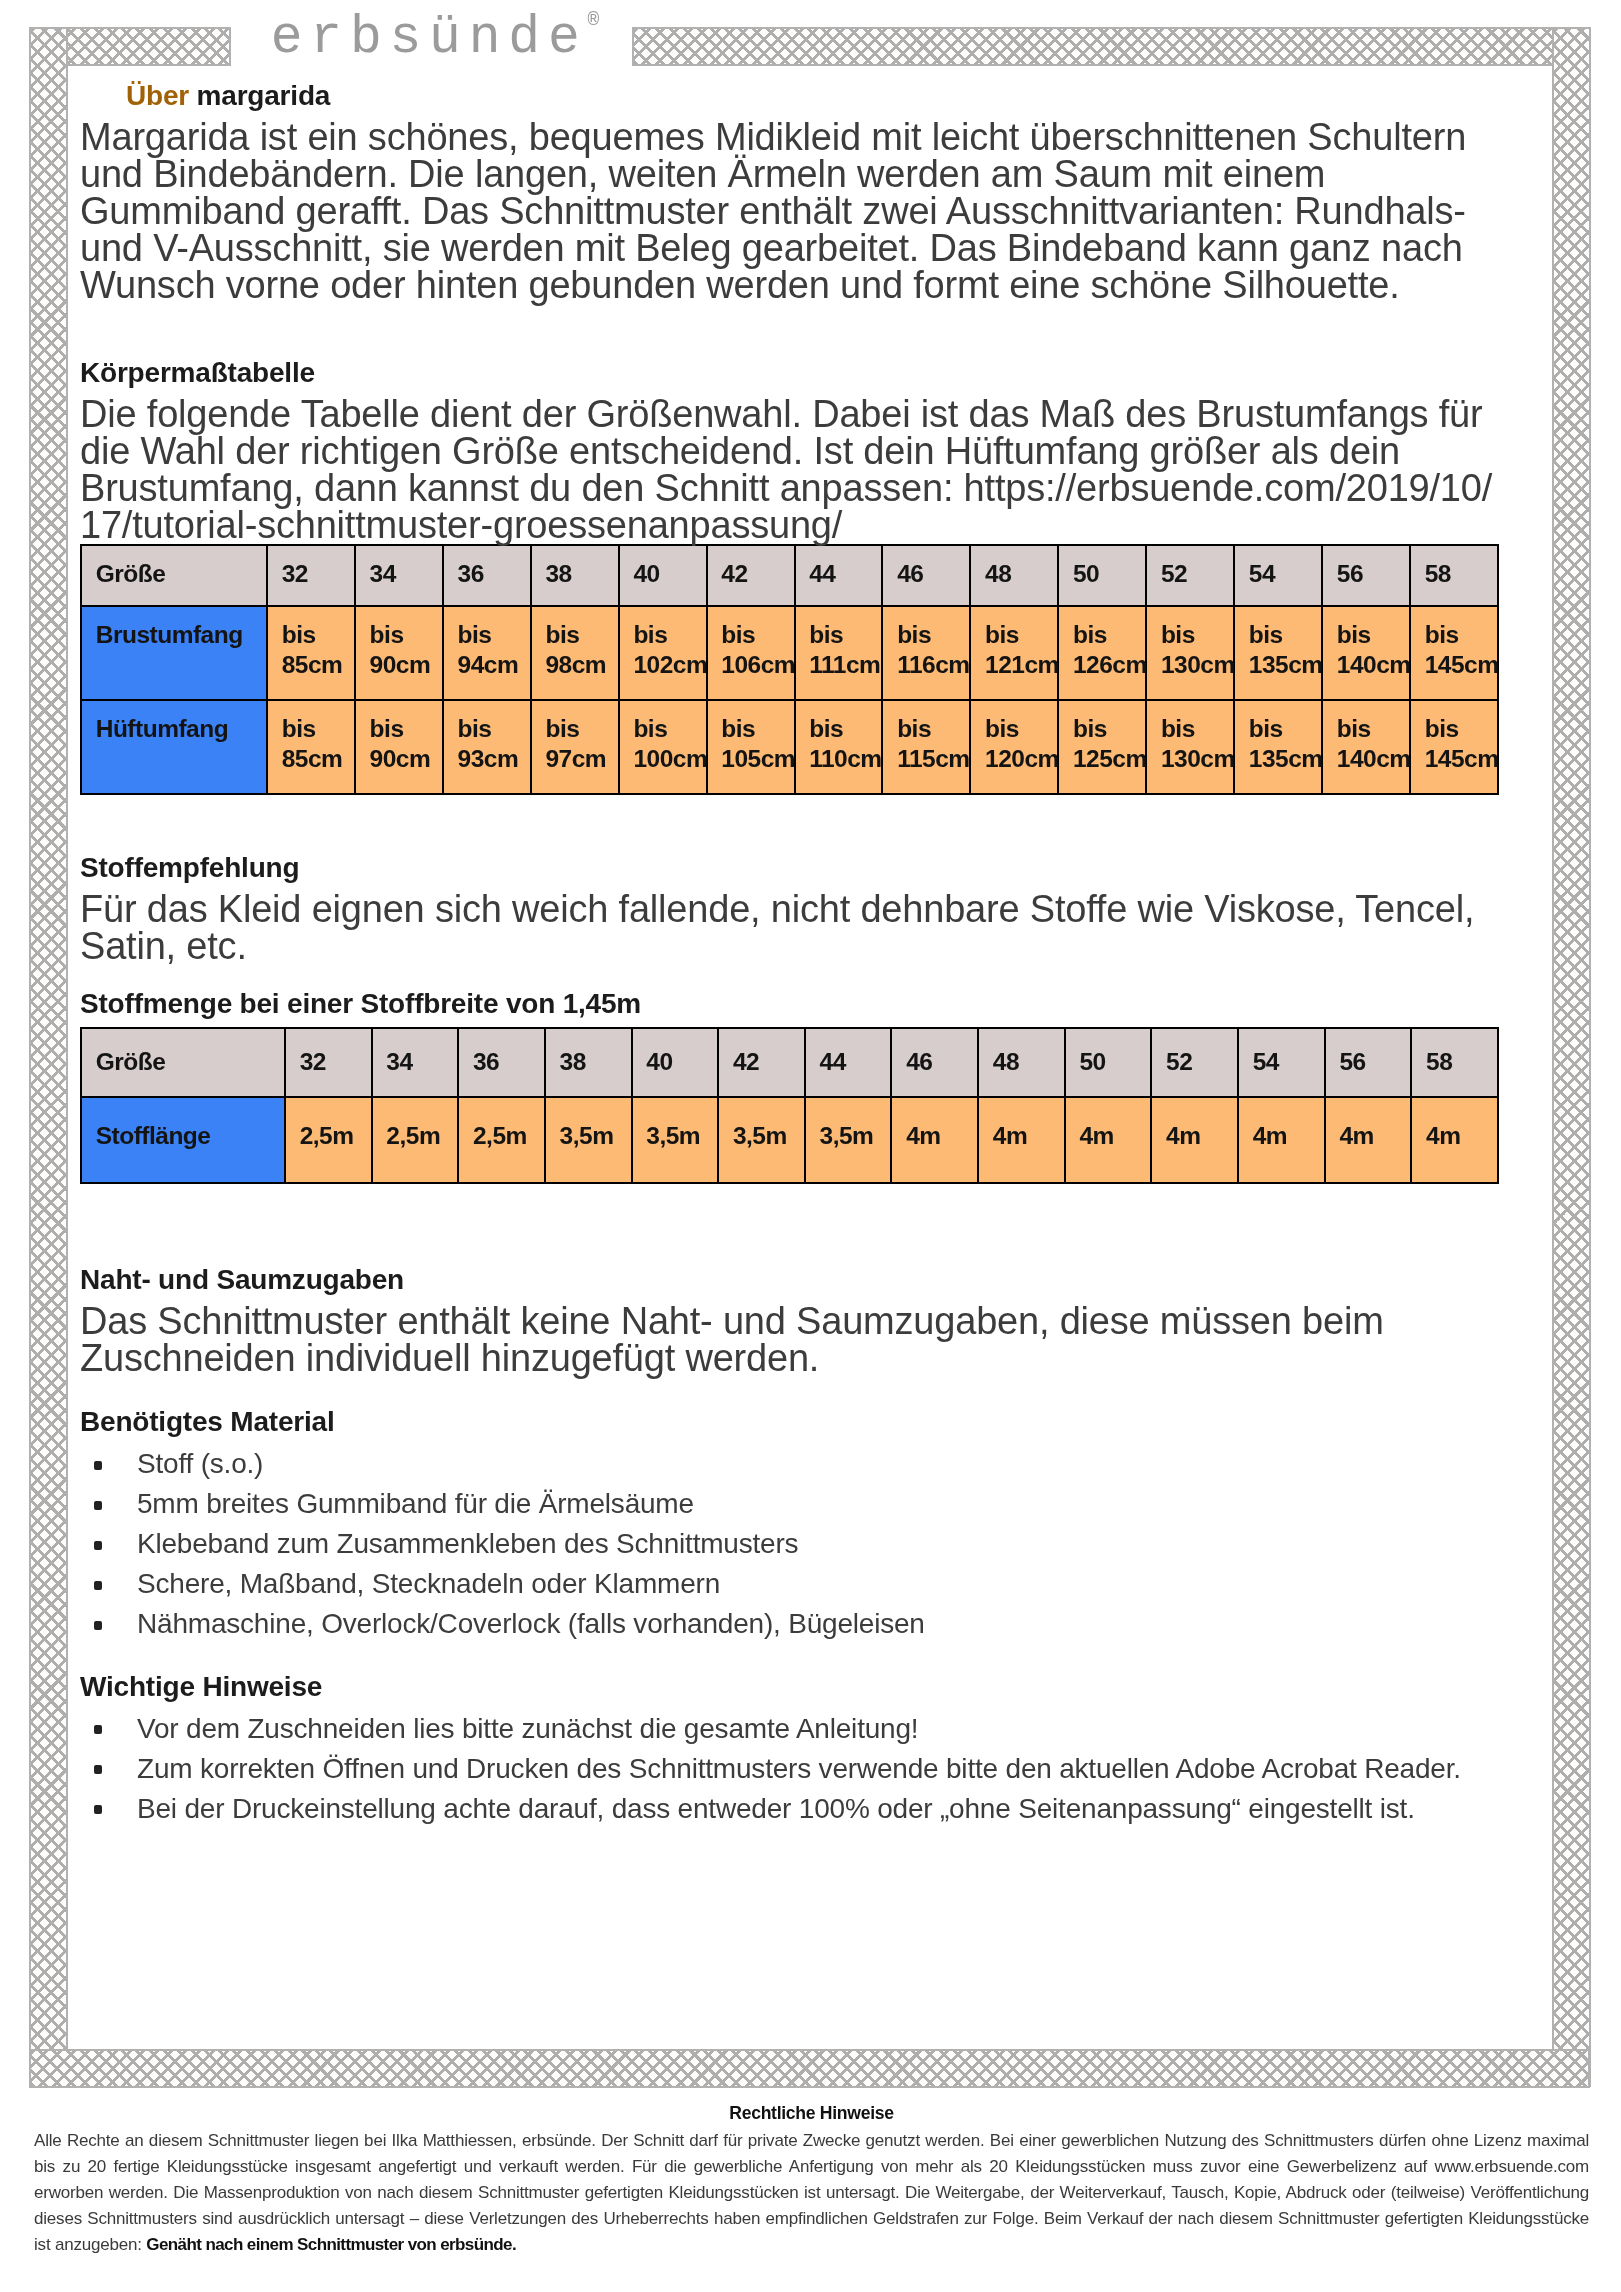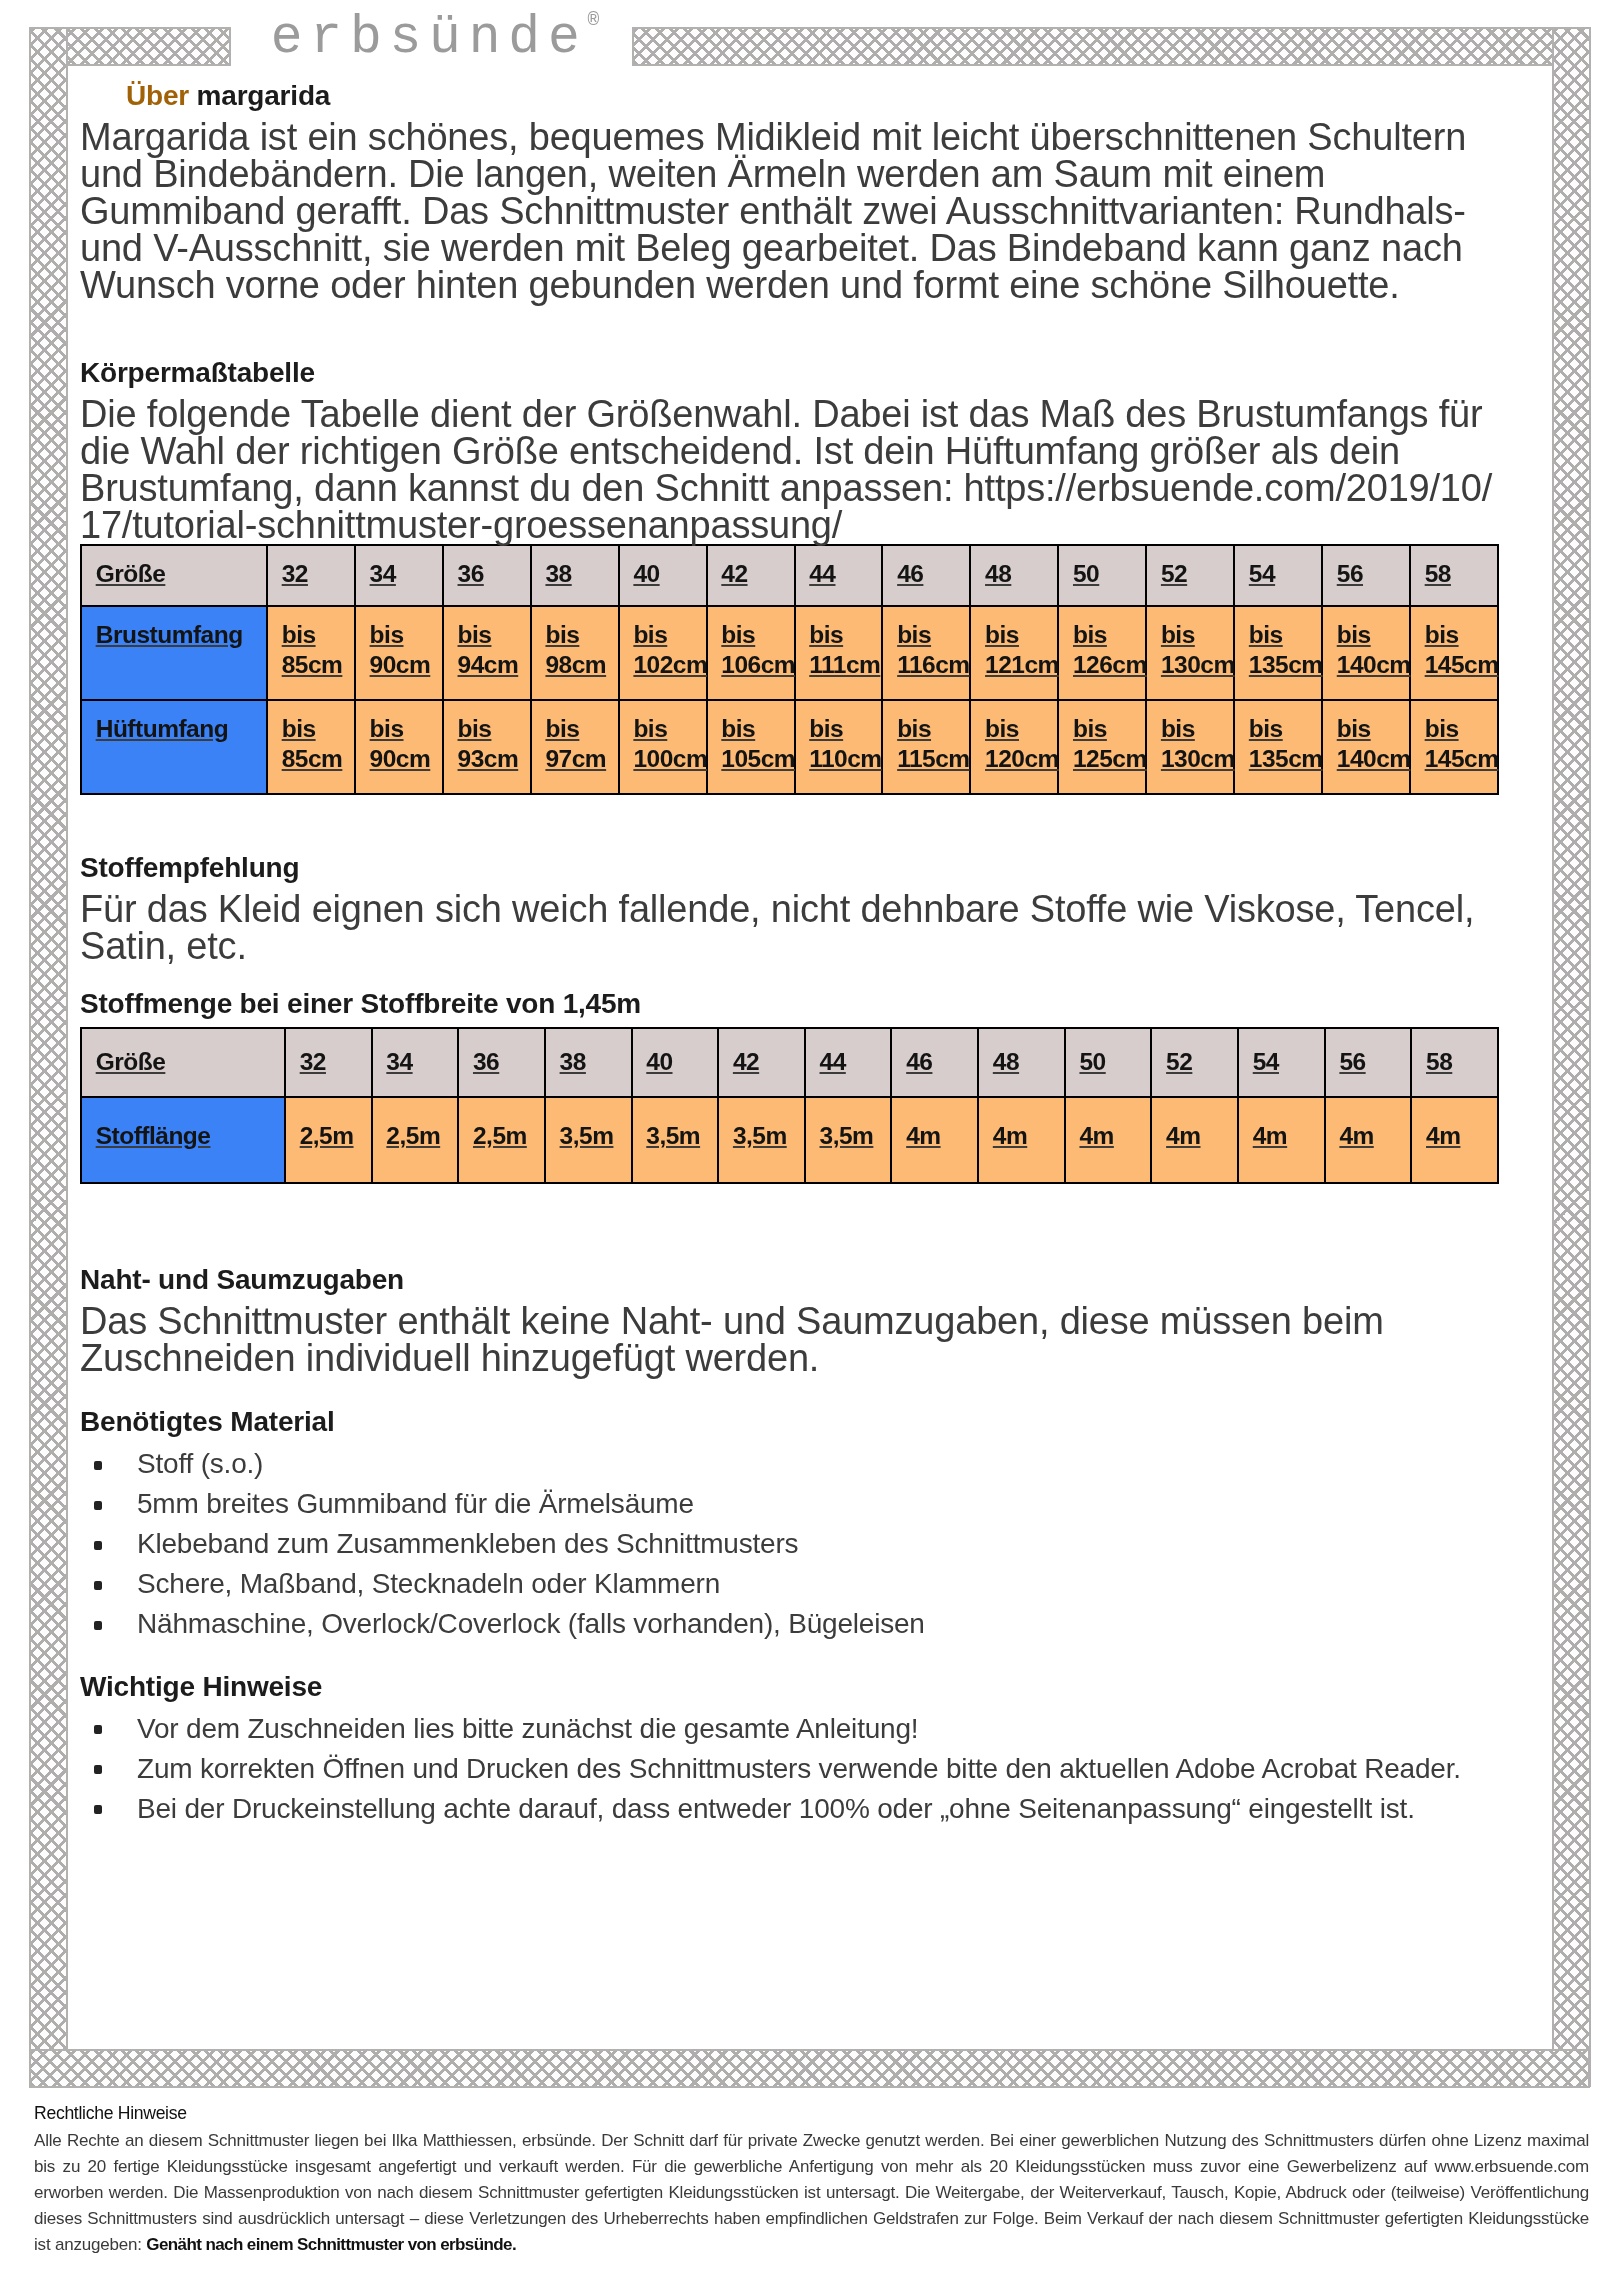--- a/index.html
+++ b/index.html
@@ -49,21 +49,21 @@
   .mt-sec1 { margin-top:51px; }
   .mt-sec2 { margin-top:55px; }
   .mt-sec3 { margin-top:21.6px; }
   .mt-sec4 { margin-top:78px; }
   .mt-sec5 { margin-top:27.4px; }
   .mt-sec6 { margin-top:25.5px; }
 
   
   table.meas {
     border-collapse:collapse; table-layout:fixed; width:1419px;
-    margin-top:0; border:2.9px solid #000;text-decoration:underline;
+    margin-top:0; border:2.9px solid #000;
   }
   table.meas td {
     border:2.9px solid #000; font-weight:700; color:#141414;
     font-size:24.5px; letter-spacing:-0.5px; line-height:30px;
     padding:11.8px 0 9.8px 13.7px; vertical-align:top;
   }
   table.meas tr.hdr td { height:61px; padding-top:13.7px; background:#d6cdcc; }
   table.meas td.lbl   { background:#d6cdcc; }
   table.meas tr.datarow td { height:94px; padding-top:13.7px; background:#fdba74; }
   table.meas tr.datarow td.lbl { background:#3b82f6; }
@@ -79,22 +79,22 @@
     line-height:38px; color:#3c3c3c; letter-spacing:-0.2px; margin-bottom:2px;
   }
   ul.blist li::before {
     content:""; position:absolute; left:13.7px; top:15.7px;
     width:8.8px; height:8.8px; background:#222; border-radius:2px;
   }
 
   
   .footer { position:absolute; left:34px; top:2103px; width:1555px; }
   .footer h4 {
-    font-size:17.6px; font-weight:400; color:#111;
-    letter-spacing:-0.3px; margin:0 0 3.9px 0;
+    font-size:17.6px; font-weight:700; color:#111;
+    letter-spacing:-0.3px; margin:0 0 3.9px 0;text-align:center;
   }
   .footer p {
     font-size:17px; line-height:26px; color:#3a3a3a;
     letter-spacing:-0.2px; text-align:justify; margin:0;
   }
   .footer .bold-tail { font-weight:700; color:#111; letter-spacing:-0.6px; }
 </style>
 </head>
 <body>
 

